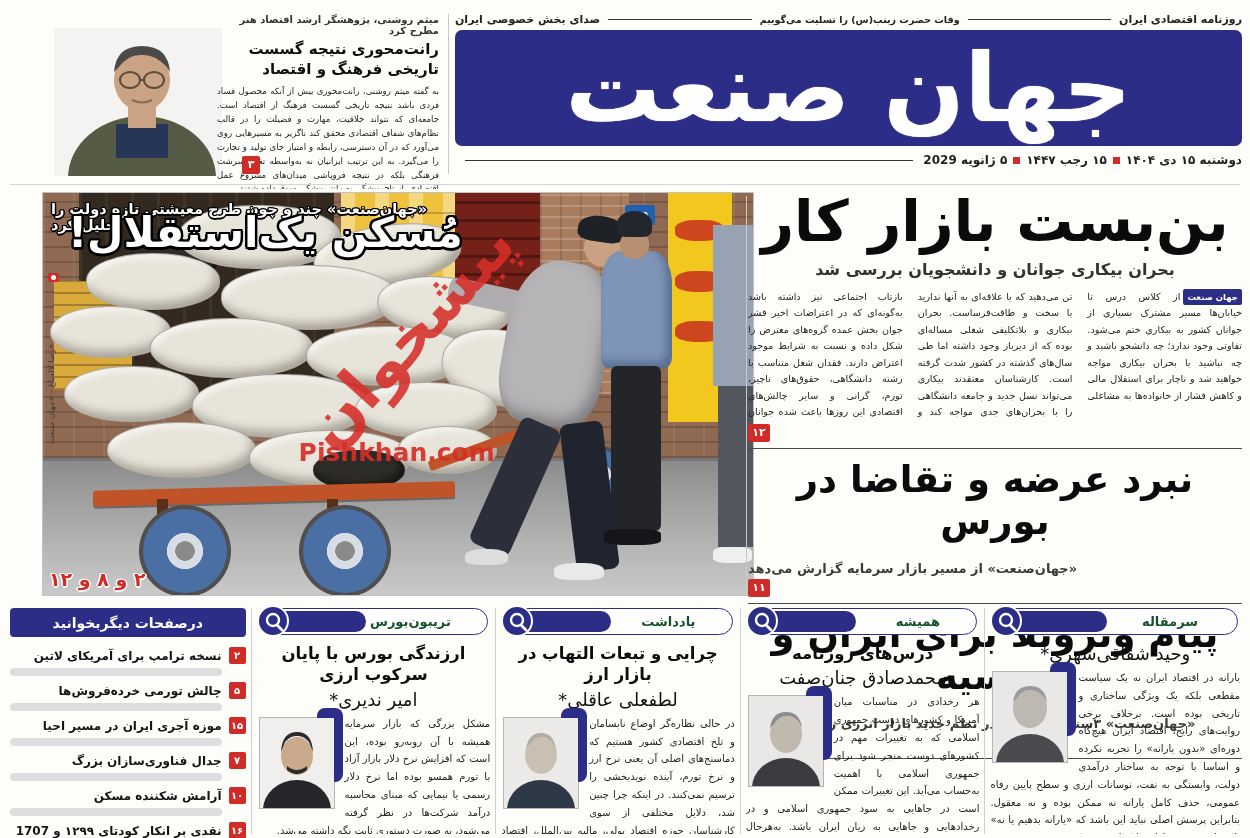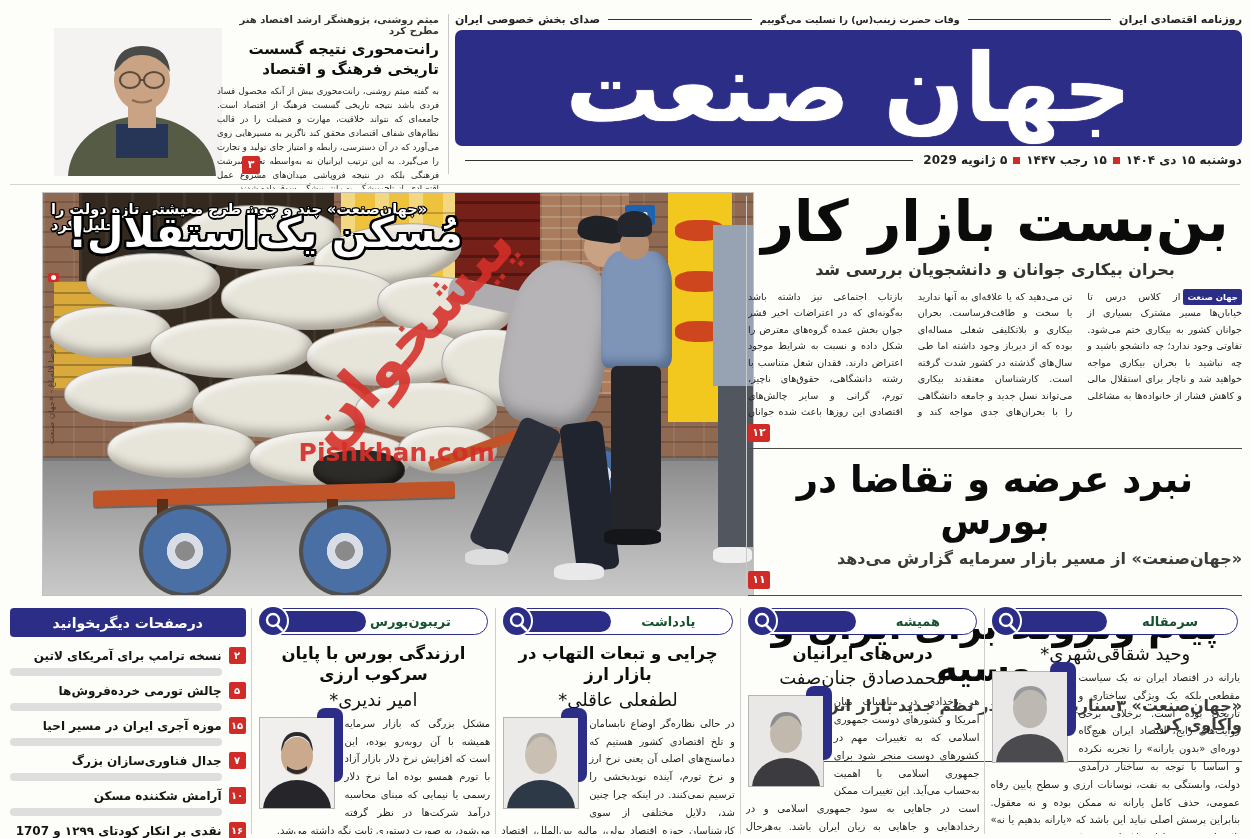--- a/index.html
+++ b/index.html
@@ -111,21 +111,21 @@
   .vline-mid { position:absolute; top:196px; left:746px; width:1px; height:398px; background:#c9c9c9; }
   .lead-headline { font-size:57px; font-weight:bold; text-align:center; color:#0b0b0b; line-height:1.12; }
   .lead-sub { font-size:16px; font-weight:bold; text-align:center; color:#333; margin-top:6px; }
   .lead-body { margin-top:10px; column-count:3; column-gap:15px; font-size:9.6px; line-height:1.72;
                text-align:justify; color:#222; height:132px; overflow:hidden; }
   .lead-chip { display:inline-block; background:#2c2d87; color:#fff; font-size:8.5px; font-weight:bold;
                padding:1px 4px; border-radius:2px; margin-left:3px; }
   .block-badge { display:block; margin:3px auto 3px 0; width:22px; }
   .story-hr { border:none; border-top:1.6px solid #4a4a4a; margin:6px 0 10px; }
   .story2-headline { font-size:37px; font-weight:bold; text-align:center; color:#0b0b0b; line-height:1.15; }
-  .story2-sub { font-size:16px; font-weight:bold; text-align:right; color:#3c3c3c; margin-top:5px; }
+  .story2-sub { font-size:13px; font-weight:bold; text-align:left; color:#3c3c3c; margin-top:17px; }
 
   
   .bottom { position:absolute; top:604px; right:10px; left:10px; bottom:4px; display:flex; gap:5px; }
   .vdiv { width:1px; background:#cfcfcf; margin-top:4px; }
   .opinion-col { overflow:hidden; position:relative; }
   .c1 { width:250px; } .c2,.c3,.c4 { width:234px; }
   .pill { position:relative; height:27px; border:1.5px solid #2c2d87; border-radius:14px; background:#fff; margin:4px 2px 8px; }
   .pill-fill { position:absolute; left:2px; top:2px; bottom:2px; width:46%; background:#2c2d87; border-radius:11px; }
   .pill-circle { position:absolute; left:-3px; top:-4px; width:32px; height:32px; background:#2c2d87;
                  border-radius:50%; border:2px solid #fff; }
@@ -259,20 +259,21 @@
     <div class="m3-shoe"></div>
 
     <div class="ph-text">
       <div class="ph-kicker">«جهان‌صنعت» چند و چون طرح معیشتی تازه دولت را تحلیل کرد</div>
       <div class="ph-title">مُسکن یک‌استقلال!</div>
     </div>
     <div class="ph-wm-fa">پیشخوان</div>
     <div class="ph-wm-en">Pishkhan.com</div>
     <div class="camera-ic"></div>
     <div class="ph-credit">رضا لاله‌باغ - «جهان صنعت»</div>
+    <div class="ph-text ph-pages">۲ و ۸ و ۱۲</div>
   </div>
 
   <div class="vline-mid"></div>
 
   <div class="right-col">
     <div class="lead-headline">بن‌بست بازار کار</div>
     <div class="lead-sub">بحران بیکاری جوانان و دانشجویان بررسی شد</div>
     <div class="lead-body">
       <span class="lead-chip">جهان صنعت</span><span>از کلاس درس تا خیابان‌ها مسیر مشترک بسیاری از جوانان کشور به بیکاری ختم می‌شود. تفاوتی وجود ندارد؛ چه دانشجو باشید و چه نباشید با بحران بیکاری مواجه خواهید شد و ناچار برای استقلال مالی و کاهش فشار از خانواده‌ها به مشاغلی تن می‌دهید که یا علاقه‌ای به آنها ندارید یا سخت و طاقت‌فرساست. بحران بیکاری و بلاتکلیفی شغلی مساله‌ای بوده که از دیرباز وجود داشته اما طی سال‌های گذشته در کشور شدت گرفته است. کارشناسان معتقدند بیکاری می‌تواند نسل جدید و جامعه دانشگاهی را با بحران‌های جدی مواجه کند و بازتاب اجتماعی نیز داشته باشد به‌گونه‌ای که در اعتراضات اخیر قشر جوان بخش عمده گروه‌های معترض را شکل داده و نسبت به شرایط موجود اعتراض دارند. فقدان شغل متناسب با رشته دانشگاهی، حقوق‌های ناچیز، تورم، گرانی و سایر چالش‌های اقتصادی این روزها باعث شده جوانان نسبت به آینده شغلی و تحصیلی خود ناامید یا دلسرد شوند. فشار معیشتی بیش از هر زمان دیگری تشدید شده و گروه‌های مختلف جامعه را تحت‌تاثیر قرار داده است؛ یکی از این گروه‌ها جوانان هستند که به دلایل سیاسی، اقتصادی و اجتماعی توانایی یافتن شغل مناسب را ندارند. این وضعیت علاوه بر آسیب به جایگاه جوانان، می‌تواند پیامدهای روانی نیز برای آنها به‌همراه داشته باشد.</span>
     </div>
@@ -324,21 +325,21 @@
       <div class="pill">
         <span class="pill-fill"></span>
         <span class="pill-circle">
           <svg width="28" height="28" viewBox="0 0 28 28">
               <circle cx="14" cy="13" r="6" fill="none" stroke="#fff" stroke-width="2.4"></circle>
               <path d="M18 18 L23 23" stroke="#fff" stroke-width="2.8" stroke-linecap="round"></path>
             </svg>
         </span>
         <span class="pill-label">همیشه</span>
       </div>
-      <div class="op-headline">درس‌های ایرانیان</div>
+      <div class="op-headline">درس‌های روزنامه</div>
       <div class="op-author">محمدصادق جنان‌صفت</div>
       <div class="op-body">
         <span class="headshot">
           <svg width="74" height="90" viewBox="0 0 74 90">
               <rect width="74" height="90" fill="#e9e8e6"></rect>
               <ellipse cx="37" cy="92" rx="34" ry="30" fill="#3c3c40"></ellipse>
               <ellipse cx="37" cy="38" rx="16" ry="19" fill="#c2b9ae"></ellipse>
               <path d="M21 32 Q23 16 37 16 Q51 16 53 32 L49 25 Q43 19 37 20 Q31 19 25 28 Z" fill="#8d8d90"></path>
             </svg>
         </span>

